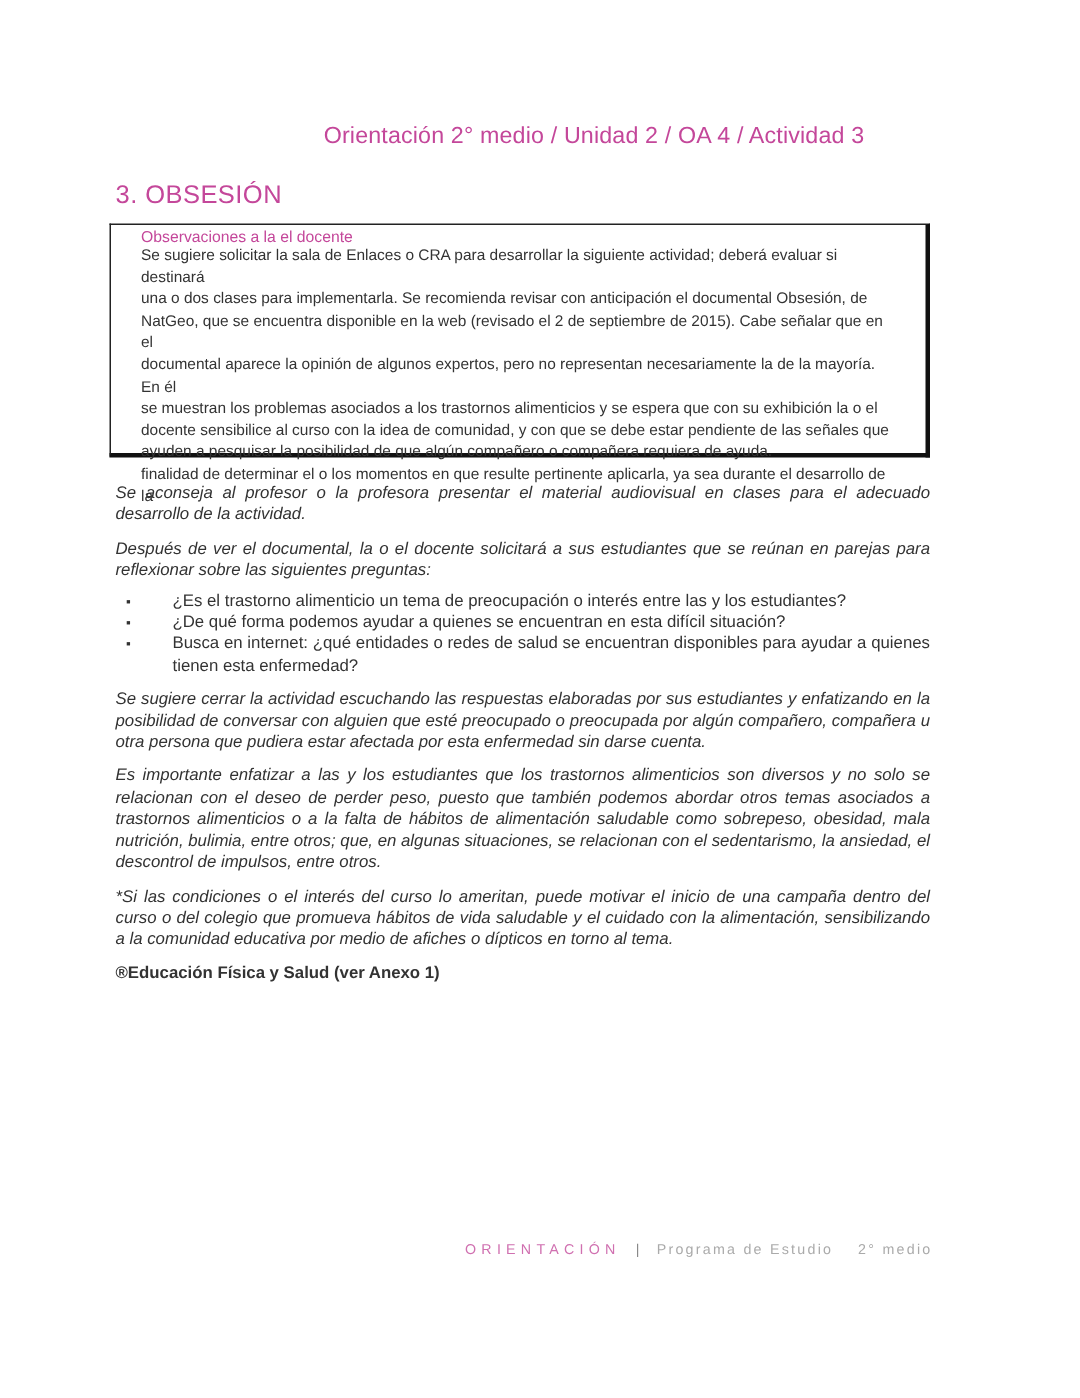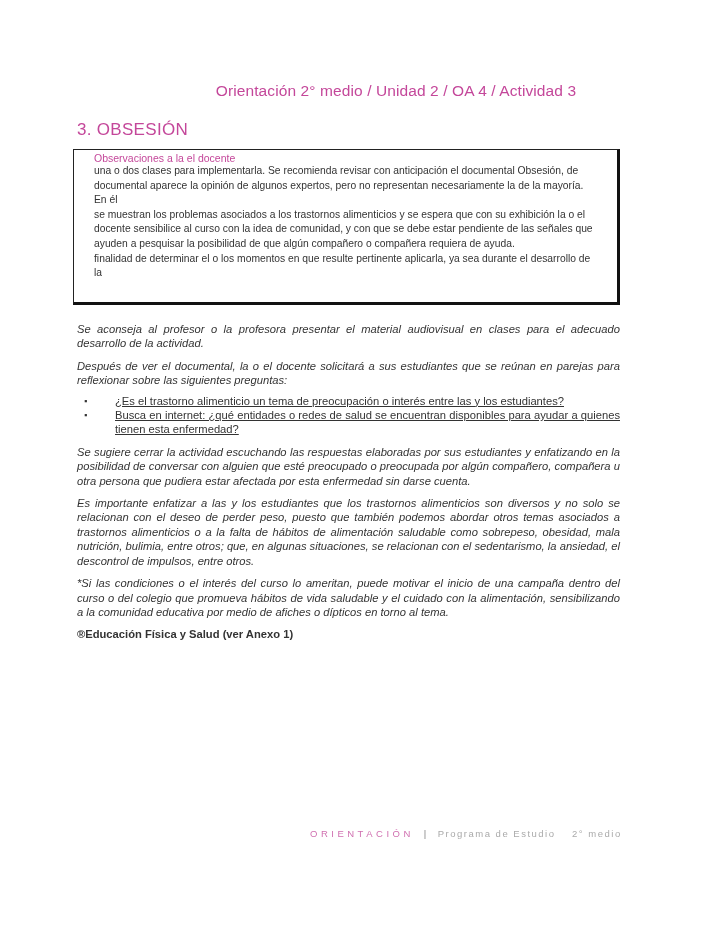--- a/index.html
+++ b/index.html
@@ -9,49 +9,52 @@
            font-size:15.5px; color:#c4479a; letter-spacing:0.1px;padding-left:36px; }
   .section { position:absolute; left:77px; top:120px; font-size:17px; color:#c4479a; letter-spacing:0.3px; }
   .box { position:absolute; left:73px; top:149px; width:547px; height:156px;
          border:1px solid #222; border-right:3px solid #111; border-bottom:3px solid #111;
          box-sizing:border-box; padding:2px 20px; }
   .box-title { font-size:10.5px; color:#c4479a; line-height:12px; }
   .box-text { font-size:10.3px; line-height:14.6px; color:#333; margin:0; }
   .body-area { position:absolute; left:77px; top:322px; width:543px; font-size:11.2px; color:#333; }
   .para { margin:0 0 8px 0; line-height:14.4px; text-align:justify;font-style:italic; }
   ul.bullets { margin:-2px 0 8px 0; padding:0 0 0 38px; list-style:none; }
-  ul.bullets li { position:relative; line-height:14.4px; text-align:justify;text-decoration:underline; }
+  ul.bullets li { position:relative; line-height:14.4px; text-align:justify; }
   ul.bullets li::before { content:"\25AA"; position:absolute; left:-31px; top:0; font-size:9px; color:#333; }
   .annex { font-weight:bold; line-height:14.4px; font-size:11.2px; margin-top:4px; }
   .footer { position:absolute; left:310px; top:828px; font-size:9.5px; color:#aaa; letter-spacing:1.5px; white-space:nowrap; }
   .footer .brand { color:#d070b0; letter-spacing:3.5px; }
   .footer .sep { color:#888; margin:0 10px; }
 </style>
 </head>
 <body>
 
 <div class="title">Orientación 2° medio / Unidad 2 / OA 4 / Actividad 3</div>
 
 <div class="section">3. OBSESIÓN</div>
 
 <div class="box">
   <div class="box-title">Observaciones a la el docente</div>
+  <p class="box-text">Se sugiere solicitar la sala de Enlaces o CRA para desarrollar la siguiente actividad; deberá evaluar si destinará</p>
   <p class="box-text">una o dos clases para implementarla. Se recomienda revisar con anticipación el documental Obsesión, de</p>
+  <p class="box-text">NatGeo, que se encuentra disponible en la web (revisado el 2 de septiembre de 2015). Cabe señalar que en el</p>
   <p class="box-text">documental aparece la opinión de algunos expertos, pero no representan necesariamente la de la mayoría. En él</p>
   <p class="box-text">se muestran los problemas asociados a los trastornos alimenticios y se espera que con su exhibición la o el</p>
   <p class="box-text">docente sensibilice al curso con la idea de comunidad, y con que se debe estar pendiente de las señales que</p>
   <p class="box-text">ayuden a pesquisar la posibilidad de que algún compañero o compañera requiera de ayuda.</p>
   <p class="box-text">finalidad de determinar el o los momentos en que resulte pertinente aplicarla, ya sea durante el desarrollo de la</p>
 </div>
 
 <div class="body-area">
   <p class="para">Se aconseja al profesor o la profesora presentar el material audiovisual en clases para el adecuado desarrollo de la actividad.</p>
   <p class="para">Después de ver el documental, la o el docente solicitará a sus estudiantes que se reúnan en parejas para reflexionar sobre las siguientes preguntas:</p>
   <ul class="bullets">
     <li>¿Es el trastorno alimenticio un tema de preocupación o interés entre las y los estudiantes?</li>
+    <li>¿De qué forma podemos ayudar a quienes se encuentran en esta difícil situación?</li>
     <li>Busca en internet: ¿qué entidades o redes de salud se encuentran disponibles para ayudar a quienes tienen esta enfermedad?</li>
   </ul>
   <p class="para">Se sugiere cerrar la actividad escuchando las respuestas elaboradas por sus estudiantes y enfatizando en la posibilidad de conversar con alguien que esté preocupado o preocupada por algún compañero, compañera u otra persona que pudiera estar afectada por esta enfermedad sin darse cuenta.</p>
   <p class="para">Es importante enfatizar a las y los estudiantes que los trastornos alimenticios son diversos y no solo se relacionan con el deseo de perder peso, puesto que también podemos abordar otros temas asociados a trastornos alimenticios o a la falta de hábitos de alimentación saludable como sobrepeso, obesidad, mala nutrición, bulimia, entre otros; que, en algunas situaciones, se relacionan con el sedentarismo, la ansiedad, el descontrol de impulsos, entre otros.</p>
   <p class="para">*Si las condiciones o el interés del curso lo ameritan, puede motivar el inicio de una campaña dentro del curso o del colegio que promueva hábitos de vida saludable y el cuidado con la alimentación, sensibilizando a la comunidad educativa por medio de afiches o dípticos en torno al tema.</p>
   <div class="annex">®Educación Física y Salud (ver Anexo 1)</div>
 </div>
 
 <div class="footer">
   <span class="brand">ORIENTACIÓN</span><span class="sep">|</span><span>Programa de Estudio</span>&nbsp;&nbsp;&nbsp;&nbsp;<span>2° medio</span>

